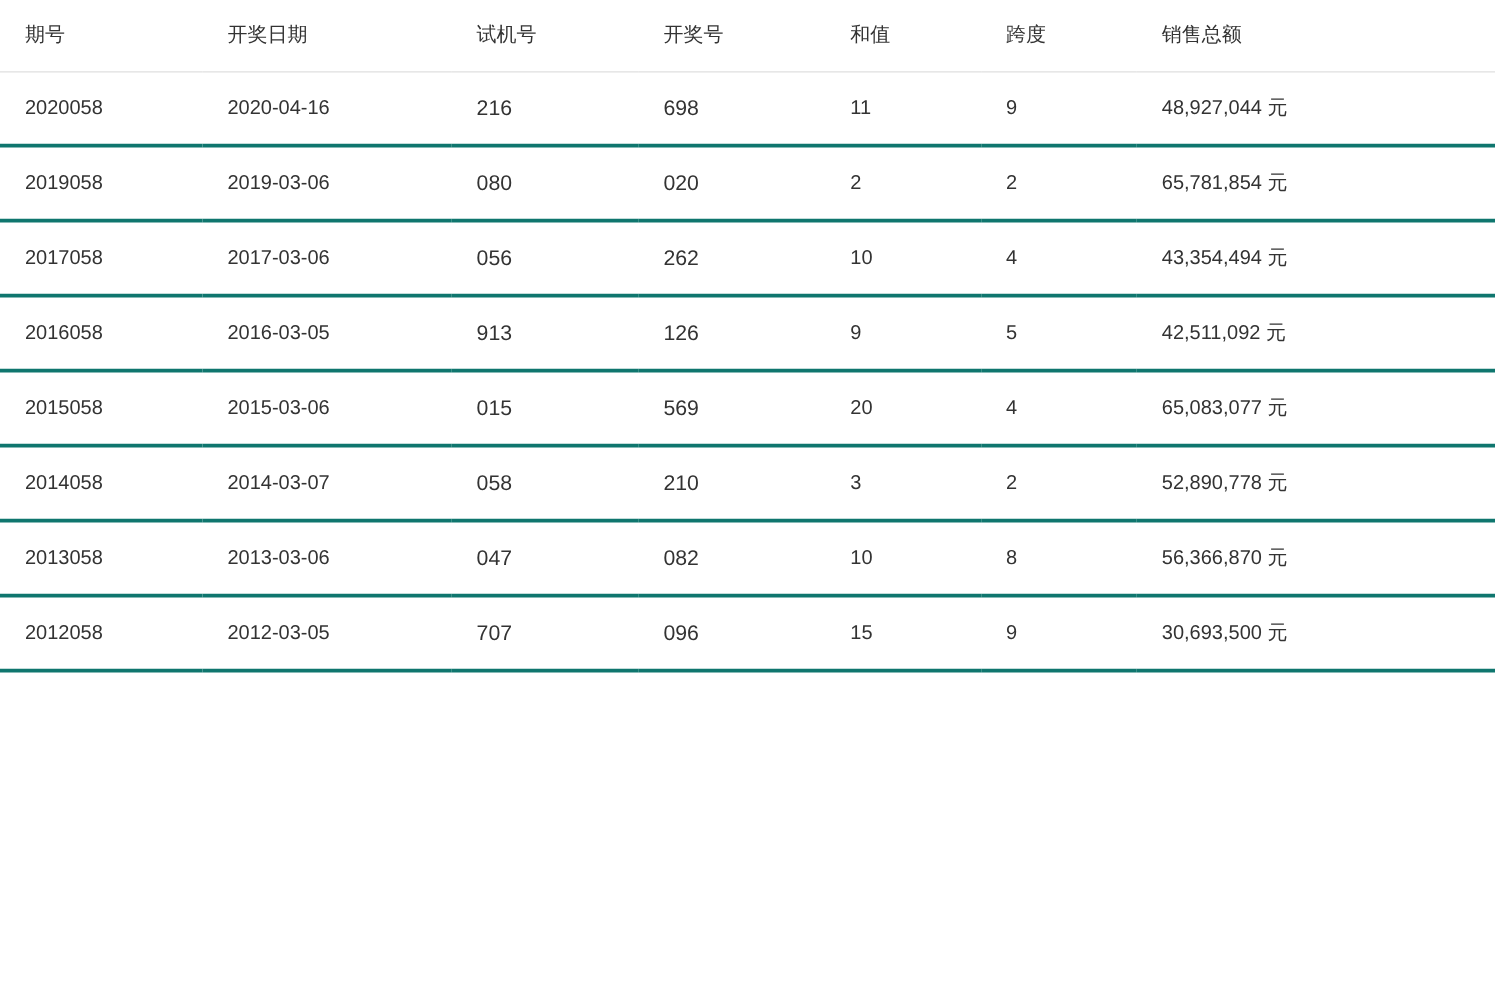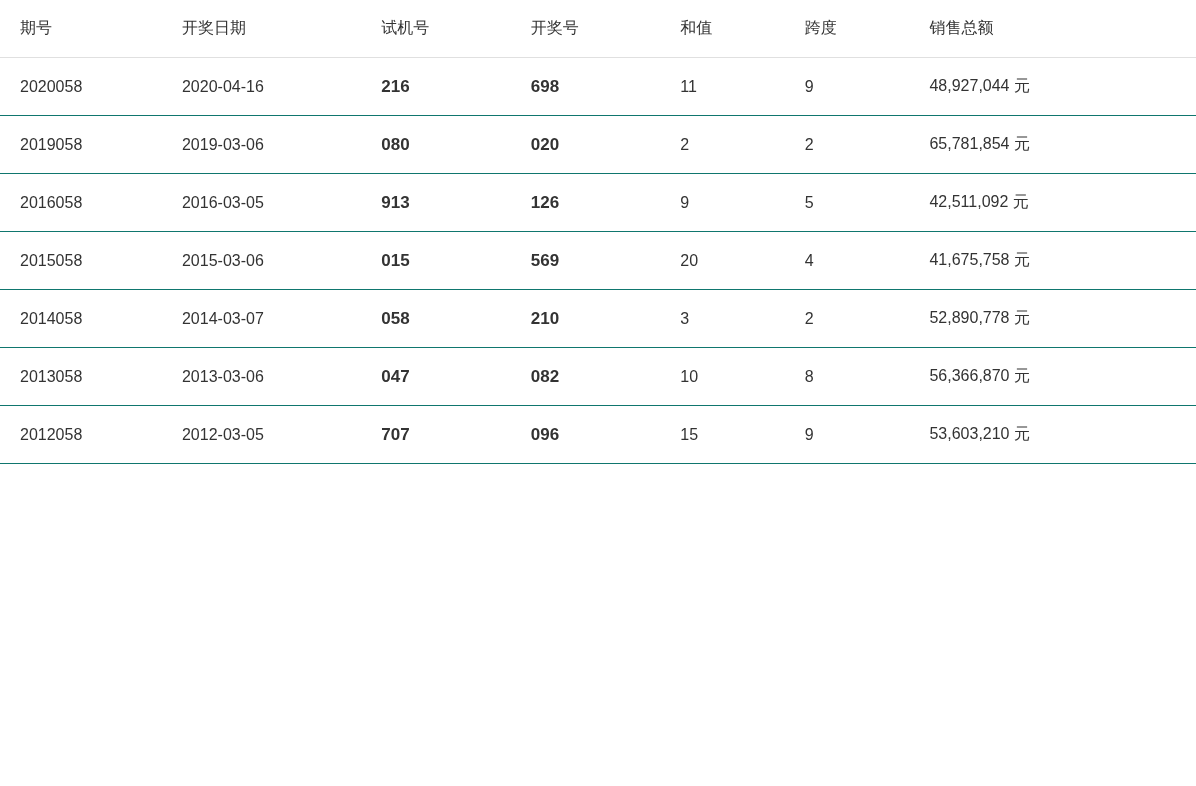--- a/index.html
+++ b/index.html
@@ -25,42 +25,42 @@
       width: 100%;
       border-collapse: collapse;
       table-layout: fixed;
     }
 
     thead tr {
       border-bottom: 1px solid #e0e0e0;
     }
 
     tbody tr {
-      border-bottom: 1px solid #0f766e;
+      border-bottom: 3px solid #0f766e;
     }
 
     th {
       padding: 18px 20px;
       font-weight: normal;
       color: #333;
       font-size: 16px;
       text-align: left;
       vertical-align: middle;
     }
 
     td {
       padding: 18px 20px;
       font-size: 16px;
       color: #333;
       text-align: left;
       vertical-align: middle;
     }
 
     td.bold-num {
-      font-weight: bold;
+      font-weight: normal;
       font-size: 17px;
     }
 
     col.col-id { width: 130px; }
     col.col-date { width: 160px; }
     col.col-trial { width: 120px; }
     col.col-winning { width: 120px; }
     col.col-sum { width: 100px; }
     col.col-span { width: 100px; }
     col.col-sales { width: 230px; }
@@ -103,36 +103,45 @@
         <tr>
           <td>2019058</td>
           <td>2019-03-06</td>
           <td class="bold-num">080</td>
           <td class="bold-num">020</td>
           <td>2</td>
           <td>2</td>
           <td>65,781,854 元</td>
         </tr>
         <tr>
+          <td>2017058</td>
+          <td>2017-03-06</td>
+          <td class="bold-num">056</td>
+          <td class="bold-num">262</td>
+          <td>10</td>
+          <td>4</td>
+          <td>43,354,494 元</td>
+        </tr>
+        <tr>
           <td>2016058</td>
           <td>2016-03-05</td>
           <td class="bold-num">913</td>
           <td class="bold-num">126</td>
           <td>9</td>
           <td>5</td>
           <td>42,511,092 元</td>
         </tr>
         <tr>
           <td>2015058</td>
           <td>2015-03-06</td>
           <td class="bold-num">015</td>
           <td class="bold-num">569</td>
           <td>20</td>
           <td>4</td>
-          <td>41,675,758 元</td>
+          <td>65,083,077 元</td>
         </tr>
         <tr>
           <td>2014058</td>
           <td>2014-03-07</td>
           <td class="bold-num">058</td>
           <td class="bold-num">210</td>
           <td>3</td>
           <td>2</td>
           <td>52,890,778 元</td>
         </tr>
@@ -145,17 +154,17 @@
           <td>8</td>
           <td>56,366,870 元</td>
         </tr>
         <tr>
           <td>2012058</td>
           <td>2012-03-05</td>
           <td class="bold-num">707</td>
           <td class="bold-num">096</td>
           <td>15</td>
           <td>9</td>
-          <td>53,603,210 元</td>
+          <td>30,693,500 元</td>
         </tr>
       </tbody>
   </table>
 </div>
 
 </body></html>

